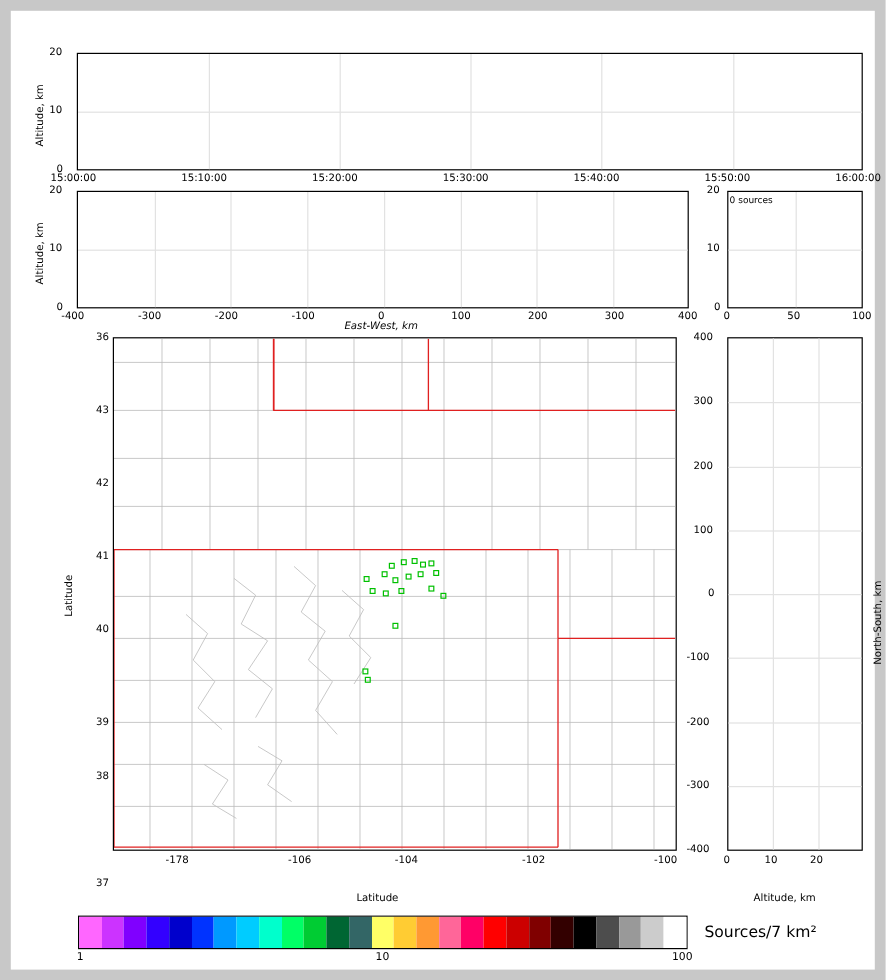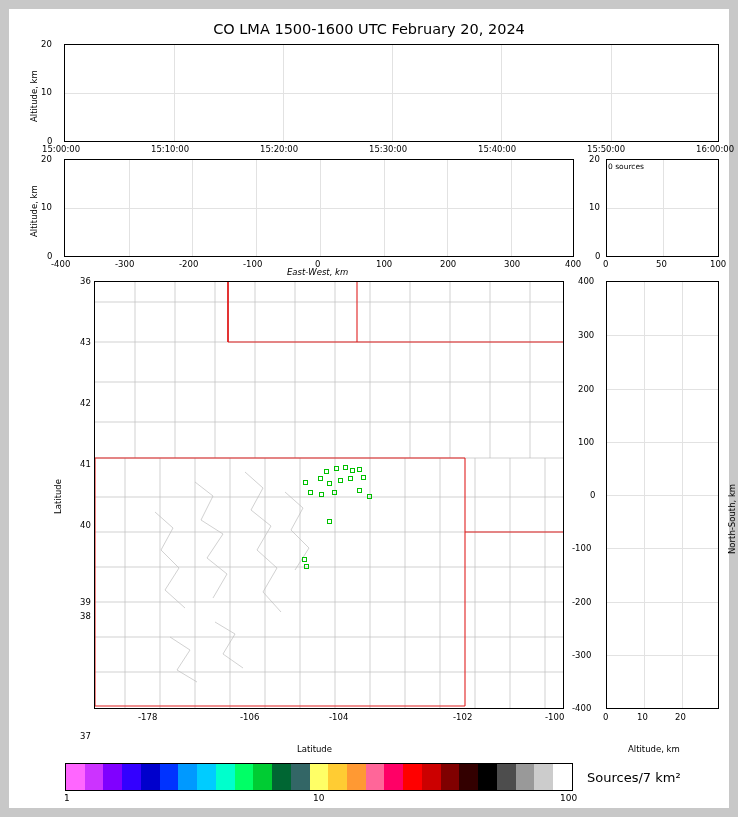--- a/index.html
+++ b/index.html
@@ -36,21 +36,20 @@
 
   
   .mapwrap{position:absolute;overflow:hidden;}
   .src{position:absolute;width:5px;height:5px;box-sizing:border-box;border:1px solid #00c000;background:transparent;}
 </style>
 </head>
 <body>
 
 <div id="page">
 
-  <div class="title" style="top:12px;left:0;">CO LMA 1500-1600 UTC February 20, 2024</div>
 
   <div class="axes" style="left:55px;top:35px;width:655px;height:98px;">
     <div class="grid-h" style="left:0;top:48px;width:100%;"></div>
     <div class="grid-v" style="left:109px;top:0;height:100%;"></div>
     <div class="grid-v" style="left:218px;top:0;height:100%;"></div>
     <div class="grid-v" style="left:327px;top:0;height:100%;"></div>
     <div class="grid-v" style="left:436px;top:0;height:100%;"></div>
     <div class="grid-v" style="left:546px;top:0;height:100%;"></div>
   </div>
   <div class="ytitle" style="left:20px;top:113px;">Altitude, km</div>
@@ -191,32 +190,32 @@
       <div class="src" style="left:232px;top:237px;"></div>
       <div class="src" style="left:207px;top:275px;"></div>
       <div class="src" style="left:209px;top:282px;"></div>
     </div>
   </div>
 
   <div class="ytitle" style="left:44px;top:505px;">Latitude</div>
   <div class="axlabel" style="left:288px;top:735px;">Latitude</div>
 
   <div class="tlab" style="left:71px;top:722px;">37</div>
-  <div class="tlab" style="left:71px;top:602px;">38</div>
+  <div class="tlab" style="left:71px;top:633px;">38</div>
   <div class="tlab" style="left:71px;top:588px;">39</div>
   <div class="tlab" style="left:71px;top:511px;">40</div>
   <div class="tlab" style="left:71px;top:450px;">41</div>
   <div class="tlab" style="left:71px;top:389px;">42</div>
   <div class="tlab" style="left:71px;top:328px;">43</div>
   <div class="tlab" style="left:71px;top:267px;">36</div>
 
   <div class="tlab" style="left:129px;top:703px;">-178</div>
   <div class="tlab" style="left:231px;top:703px;">-106</div>
   <div class="tlab" style="left:320px;top:703px;">-104</div>
-  <div class="tlab" style="left:444px;top:703px;">-102</div>
+  <div class="tlab" style="left:426px;top:703px;">-102</div>
   <div class="tlab" style="left:536px;top:703px;">-100</div>
 
   <div class="axes" style="left:597px;top:272px;width:113px;height:428px;">
     <div class="grid-h" style="left:0;top:53px;width:100%;"></div>
     <div class="grid-h" style="left:0;top:107px;width:100%;"></div>
     <div class="grid-h" style="left:0;top:160px;width:100%;"></div>
     <div class="grid-h" style="left:0;top:213px;width:100%;"></div>
     <div class="grid-h" style="left:0;top:266px;width:100%;"></div>
     <div class="grid-h" style="left:0;top:320px;width:100%;"></div>
     <div class="grid-h" style="left:0;top:373px;width:100%;"></div>

